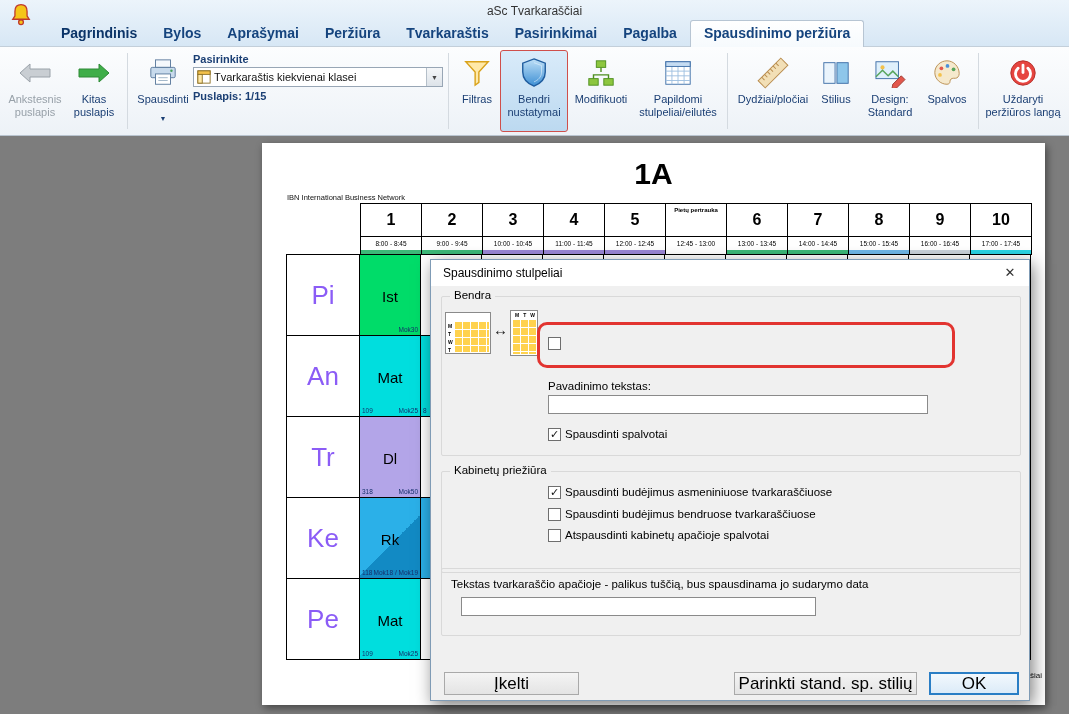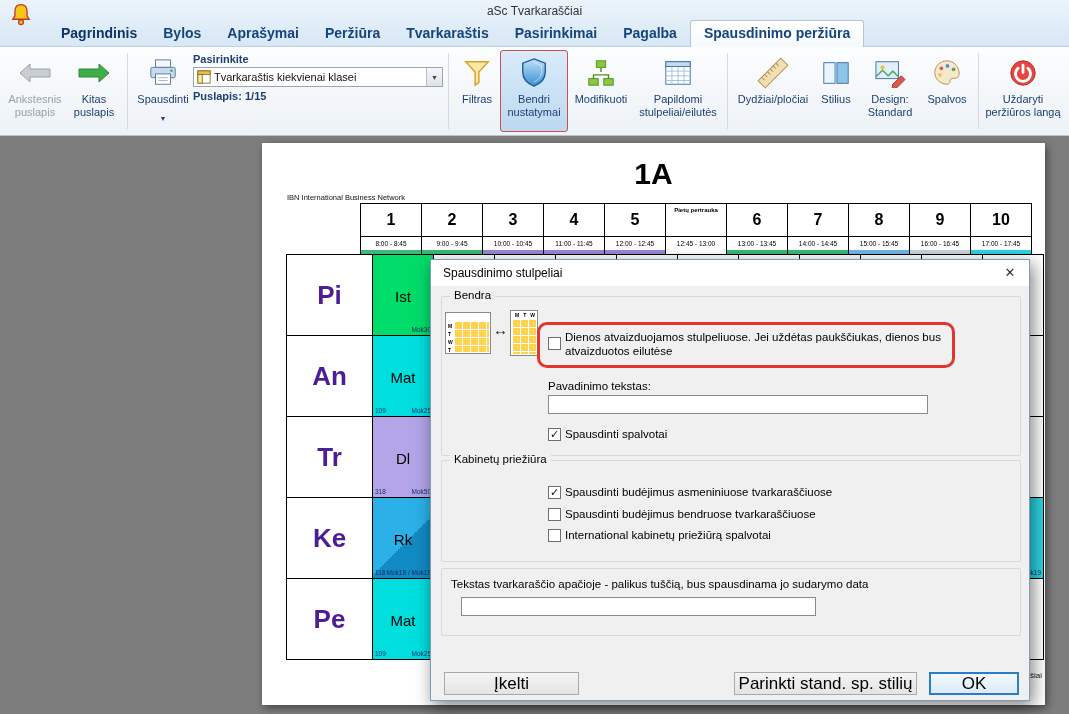--- a/index.html
+++ b/index.html
@@ -41,35 +41,35 @@
 .watermark{position:absolute;left:25px;top:50px;font-size:7.5px;color:#111;}
 .footer-partial{position:absolute;left:768px;top:528px;font-size:8px;color:#111;}
 .timetable{position:absolute;left:25px;top:61px;}
 .tt-row{display:flex;}
 .tt-spacer{width:74px;flex:none;}
 .tt-cell{flex:none;width:62px;border:1px solid #000;margin-left:-1px;margin-top:-1px;background:#fff;position:relative;}
 .tt-num{height:34px;display:flex;align-items:center;justify-content:center;font-size:16px;font-weight:700;}
 .tt-num.tt-lunch{font-size:6px;font-weight:700;align-items:flex-start;justify-content:center;padding-top:3px;text-align:center;}
 .tt-time{height:19px;font-size:6.5px;text-align:center;padding-top:3px;color:#000;}
 .tt-bar{position:absolute;left:0;right:0;bottom:0;height:4px;}
-.tt-day{width:87px;height:82px;display:flex;align-items:center;justify-content:center;font-size:26px;color:#4c1d95;font-weight:bold;}
+.tt-day{width:74px;height:82px;display:flex;align-items:center;justify-content:center;font-size:26px;color:#8b5cf6;}
 .tt-slot{height:82px;}
 .tt-subject{position:absolute;top:33px;left:0;right:0;text-align:center;font-size:15px;color:#000;}
 .tt-room{position:absolute;left:2px;bottom:2px;font-size:6.5px;color:#15306b;}
 .tt-teacher{position:absolute;right:2px;bottom:2px;font-size:6.5px;color:#15306b;}
 
 
 .dialog{position:absolute;left:430px;top:259px;width:600px;height:442px;background:#f0f0f0;border:1px solid #7f9bb5;box-shadow:3px 5px 16px rgba(0,0,0,.5);z-index:10;}
 .dlg-titlebar{position:absolute;top:0;left:0;right:0;height:26px;background:#ffffff;}
 .dlg-title{position:absolute;left:12px;top:6px;font-size:12px;color:#000;}
 .dlg-close{position:absolute;right:8px;top:4px;width:22px;height:18px;text-align:center;font-size:13px;color:#333;line-height:18px;cursor:default;}
 .grp{position:absolute;left:10px;width:580px;border:1px solid #d9d9d9;border-radius:2px;}
 .grp-label{position:absolute;top:-8px;left:8px;background:#f0f0f0;padding:0 4px;font-size:11.5px;color:#000;white-space:nowrap;}
 .grp1{top:36px;height:160px;}
-.grp2{top:200px;height:102px;}
+.grp2{top:211px;height:102px;}
 .grp3{top:308px;height:68px;}
 .micon{position:absolute;background:#fff;border:1px solid #8a8a8a;}
 #micon-a{left:14px;top:52px;width:46px;height:42px;}
 #micon-b{left:79px;top:50px;width:28px;height:46px;}
 .mgrid{position:absolute;background-color:#ffd24d;background-image:linear-gradient(#fff 1px,transparent 1px),linear-gradient(90deg,#fff 1px,transparent 1px);background-size:8px 8px;}
 #micon-a .mgrid{left:8px;top:8px;right:1px;bottom:1px;}
 #micon-b .mgrid{left:1px;top:8px;right:1px;bottom:1px;}
 .mletters{position:absolute;font-size:5px;color:#000;font-weight:700;}
 #micon-a .mletters{left:2px;top:9px;line-height:8px;white-space:pre;}
 #micon-b .mletters{left:4px;top:1px;letter-spacing:4px;}
@@ -416,37 +416,36 @@
     <span class="mgrid"></span>
   </div>
   <span class="swap-arrow">↔</span>
   <div class="micon" id="micon-b">
     <span class="mletters">MTW</span>
     <span class="mgrid"></span>
   </div>
 
   <div class="red-annot"></div>
   <span class="cb" id="cb-days"></span>
-  <span class="cb-label lbl-days">Dienos atvaizduojamos stulpeliuose. Jei uždėtas paukščiukas, dienos bus atvaizduotos eilutėse</span>
 
   <span class="dlabel lbl-pavadinimo">Pavadinimo tekstas:</span>
   <input class="dinput" id="input-title" value="" style="">
 
   <span class="cb checked" id="cb-color"></span>
   <span class="cb-label lbl-color">Spausdinti spalvotai</span>
 
   <div class="grp grp2">
     <span class="grp-label">Kabinetų priežiūra</span>
   </div>
   <span class="cb checked" id="cb-sup1"></span>
   <span class="cb-label lbl-sup1">Spausdinti budėjimus asmeniniuose tvarkaraščiuose</span>
   <span class="cb" id="cb-sup2"></span>
   <span class="cb-label lbl-sup2">Spausdinti budėjimus bendruose tvarkaraščiuose</span>
   <span class="cb" id="cb-sup3"></span>
-  <span class="cb-label lbl-sup3">International kabinetų priežiūrą spalvotai</span>
+  <span class="cb-label lbl-sup3">Atspausdinti kabinetų apačioje spalvotai</span>
 
   <div class="grp grp3"></div>
   <span class="dlabel lbl-footer">Tekstas tvarkaraščio apačioje - palikus tuščią, bus spausdinama jo sudarymo data</span>
   <input class="dinput" id="input-footer" value="" style="">
 
   <button class="dbtn btn-load">Įkelti</button>
   <button class="dbtn btn-style">Parinkti stand. sp. stilių</button>
   <button class="dbtn btn-ok">OK</button>
 </div>
 

